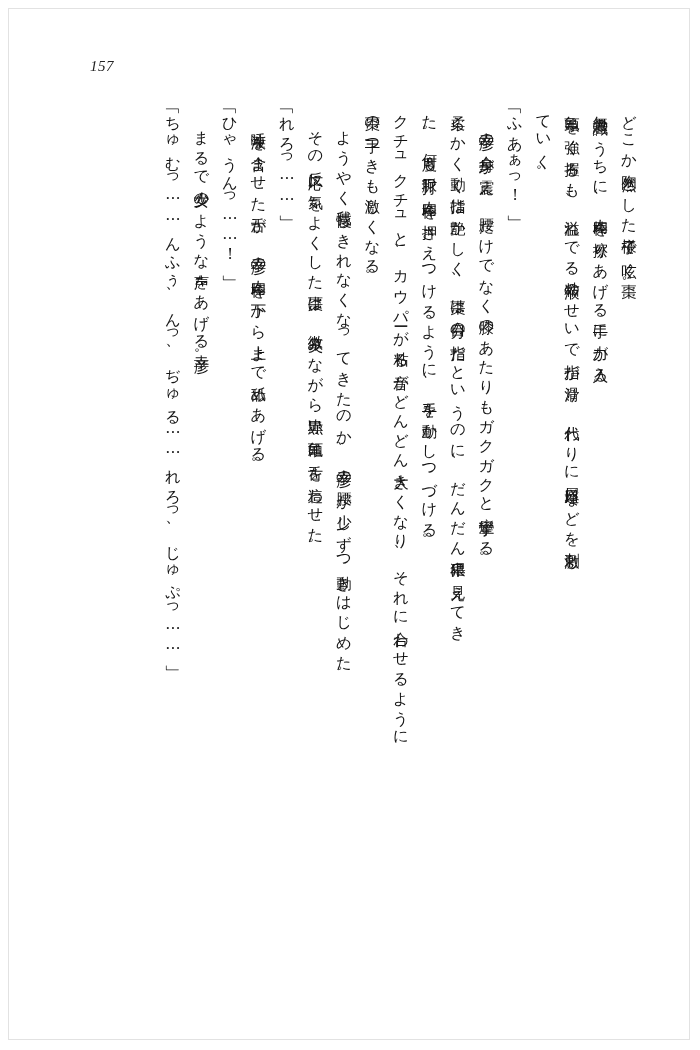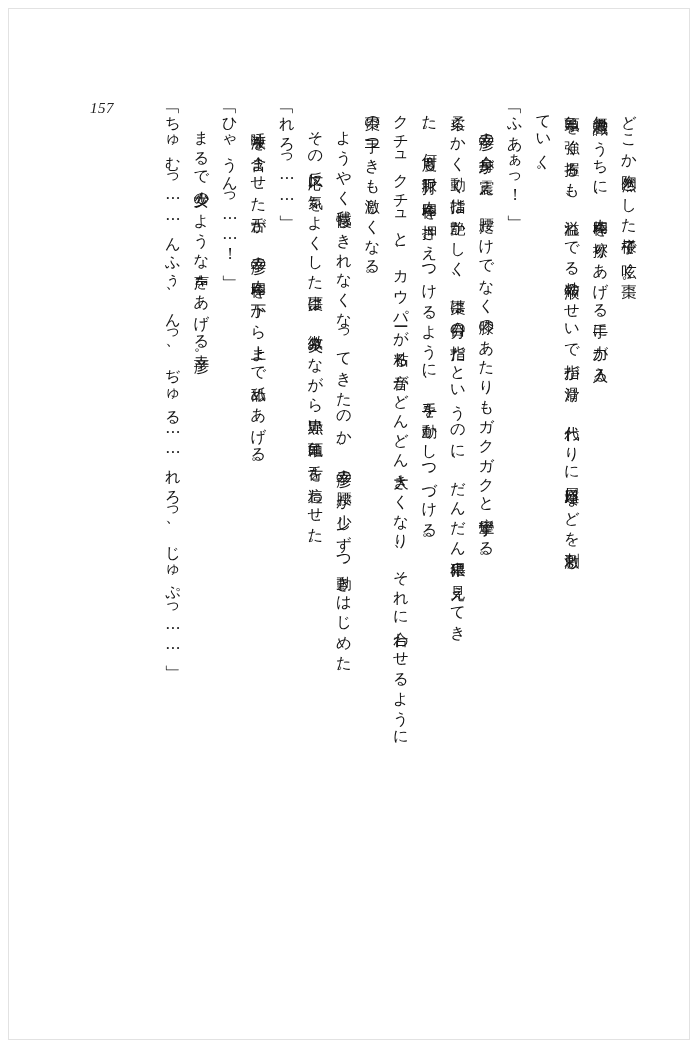--- a/index.html
+++ b/index.html
@@ -38,21 +38,20 @@
 
   .page-number {
     position: absolute;
     left: 90px;
     top: 58px;
     font-size: 15px;
     font-style: italic;
     font-family: "Liberation Serif", "DejaVu Serif", serif;
     color: #232323;
     letter-spacing: 0.5px;
-    margin-top: 42px;
   }
 
   
   .text-block {
     position: absolute;
     top: 104px;
     right: 64px;
     left: 66px;
     height: 820px;
     display: flex;

